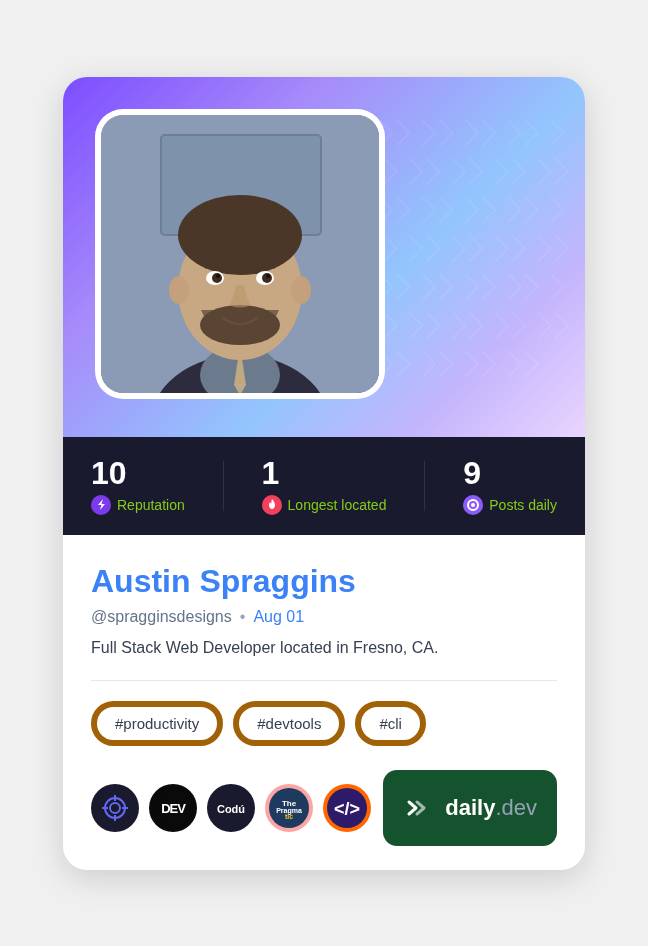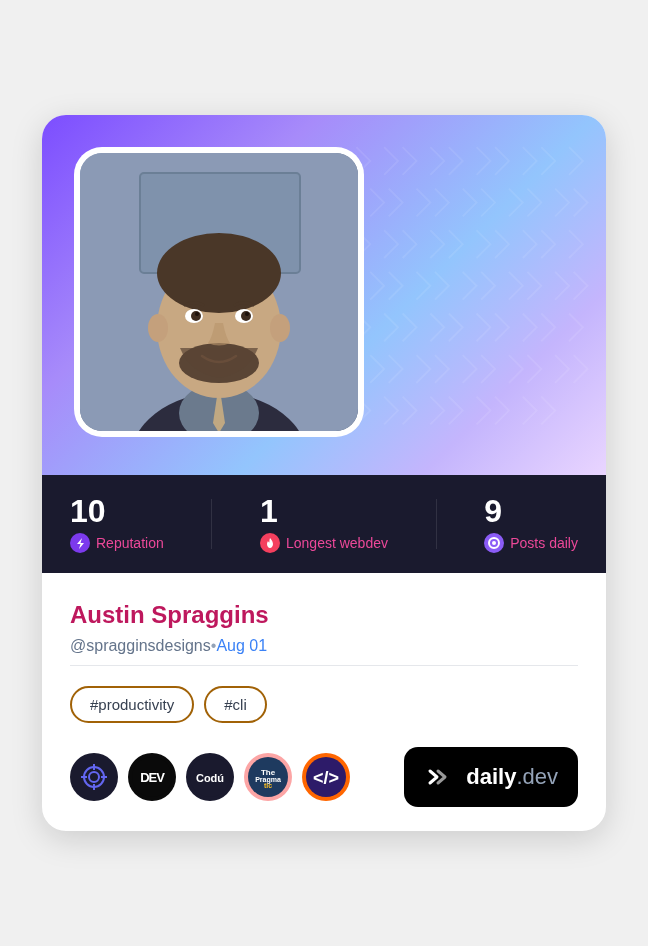--- a/index.html
+++ b/index.html
@@ -7,21 +7,21 @@
       width: 648px;
       height: 946px;
       background: #f0f0f0;
       display: flex;
       align-items: center;
       justify-content: center;
       font-family: -apple-system, BlinkMacSystemFont, 'Segoe UI', sans-serif;
     }
 
     .card {
-      width: 564px;
+      width: 522px;
       background: #ffffff;
       border-radius: 24px;
       overflow: hidden;
       box-shadow: 0 8px 32px rgba(0,0,0,0.15);
     }
 
     
     .hero {
       position: relative;
       height: 360px;
@@ -91,21 +91,21 @@
       font-weight: 700;
       color: #ffffff;
       line-height: 1;
     }
 
     .stat-label {
       display: flex;
       align-items: center;
       gap: 6px;
       font-size: 14px;
-      color: #ec4899;
+      color: #84cc16;
     }
 
     .stat-icon {
       width: 20px;
       height: 20px;
       border-radius: 50%;
       display: flex;
       align-items: center;
       justify-content: center;
       font-size: 11px;
@@ -132,30 +132,30 @@
       height: 50px;
       background: rgba(255,255,255,0.1);
     }
 
     
     .profile-section {
       padding: 28px 28px 24px 28px;
     }
 
     .profile-name {
-      font-size: 24px;
+      font-size: 32px;
       font-weight: 800;
-      color: #be185d;
+      color: #3b82f6;
       margin-bottom: 8px;
     }
 
     .profile-meta {
       display: flex;
       align-items: center;
-      gap: 0;
+      gap: 8px;
       font-size: 16px;
       color: #64748b;
       margin-bottom: 10px;
     }
 
     .profile-meta .username {
       color: #64748b;
     }
 
     .profile-meta .dot {
@@ -181,21 +181,21 @@
 
     
     .tags-section {
       display: flex;
       flex-wrap: wrap;
       gap: 10px;
       margin-bottom: 24px;
     }
 
     .tag {
-      border: 2px solid #a16207;
+      border: 6px solid #a16207;
       border-radius: 999px;
       padding: 8px 18px;
       font-size: 15px;
       font-weight: 500;
       color: #374151;
       background: transparent;
     }
 
     
     .sources-row {
@@ -246,23 +246,23 @@
 
     .source-icon.hacker {
       background: #ff6600;
       color: white;
       font-size: 11px;
       font-weight: 700;
     }
 
     
     .daily-badge {
-      background: #000000;
+      background: #14532d;
       border-radius: 14px;
-      padding: 14px 20px;
+      padding: 22px 20px;
       display: flex;
       align-items: center;
       gap: 10px;
     }
 
     .daily-logo-icon {
       width: 32px;
       height: 32px;
     }
   </style>
@@ -431,21 +431,21 @@
     <div class="stat-divider"></div>
 
     <div class="stat-item">
       <span class="stat-number">1</span>
       <div class="stat-label">
         <div class="stat-icon icon-streak">
           <svg width="12" height="13" viewBox="0 0 12 13" fill="none">
             <path d="M6,1 C6,1 9,4 9,7 C9,9.2 7.7,11 6,11 C4.3,11 3,9.2 3,7 C3,5.5 4,4 4,4 C4,4 4.5,5.5 5.5,5.5 C5.5,5.5 5,3.5 6,1Z" fill="white"></path>
           </svg>
         </div>
-        <span>Longest webdev</span>
+        <span>Longest located</span>
       </div>
     </div>
 
     <div class="stat-divider"></div>
 
     <div class="stat-item">
       <span class="stat-number">9</span>
       <div class="stat-label">
         <div class="stat-icon icon-posts">
           <svg width="14" height="14" viewBox="0 0 14 14" fill="none">
@@ -458,25 +458,27 @@
     </div>
   </div>
 
   <div class="profile-section">
     <h1 class="profile-name">Austin Spraggins</h1>
     <div class="profile-meta">
       <span class="username">@spragginsdesigns</span>
       <span class="dot">•</span>
       <span class="date">Aug 01</span>
     </div>
+    <p class="profile-bio">Full Stack Web Developer located in Fresno, CA.</p>
 
     <div class="divider"></div>
 
     <div class="tags-section">
       <span class="tag">#productivity</span>
+      <span class="tag">#devtools</span>
       <span class="tag">#cli</span>
     </div>
 
     <div class="sources-row">
       <div class="source-icons">
 
         <div class="source-icon crosshair">
           <svg width="30" height="30" viewBox="0 0 30 30" fill="none">
             <circle cx="15" cy="15" r="10" stroke="#6366f1" stroke-width="2" fill="none"></circle>
             <circle cx="15" cy="15" r="5" stroke="#6366f1" stroke-width="2" fill="none"></circle>

